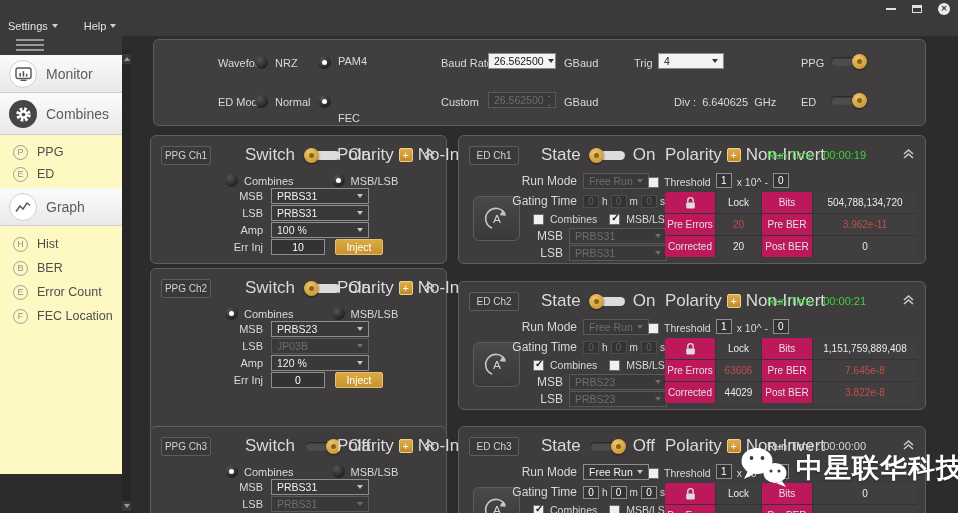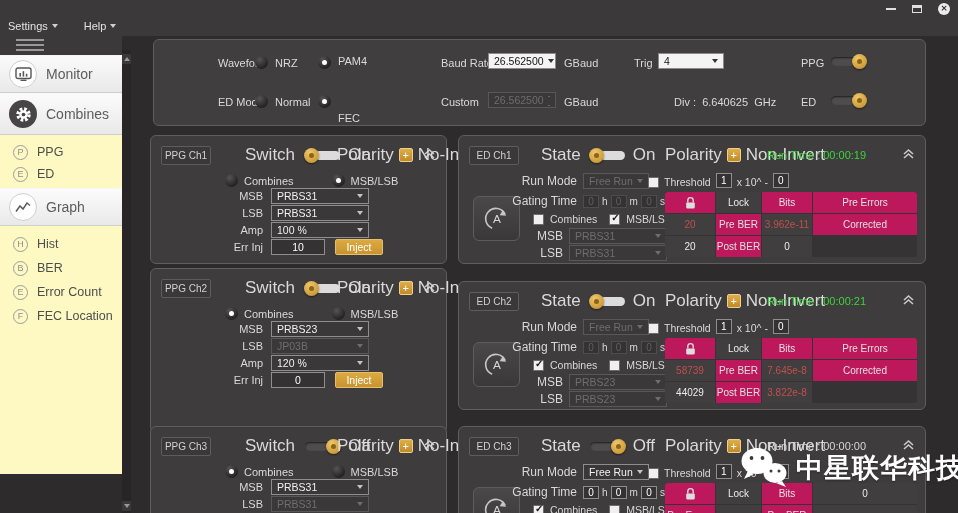--- a/index.html
+++ b/index.html
@@ -483,20 +483,21 @@
     </div>
   <div class="res-grid">
     <div class="cell lab">
         <svg width="13" height="14" viewBox="0 0 12 13">
           <path d="M3.5 6 V4 a2.5 2.5 0 0 1 5 0 v2" fill="none" stroke="#ddd" stroke-width="1.3"></path>
           <rect x="2" y="6" width="8" height="5.5" rx="1" fill="#ddd"></rect>
         </svg>
       </div>
     <div class="cell val">Lock</div>
     <div class="cell lab">Bits</div>
+    <div class="cell val">504,788,134,720</div>
     <div class="cell lab">Pre Errors</div>
     <div class="cell val red">20</div>
     <div class="cell lab">Pre BER</div>
     <div class="cell val red">3.962e-11</div>
     <div class="cell lab">Corrected</div>
     <div class="cell val">20</div>
     <div class="cell lab">Post BER</div>
     <div class="cell val">0</div>
   </div>
 </div>
@@ -573,22 +574,23 @@
     </div>
   <div class="res-grid">
     <div class="cell lab">
         <svg width="13" height="14" viewBox="0 0 12 13">
           <path d="M3.5 6 V4 a2.5 2.5 0 0 1 5 0 v2" fill="none" stroke="#ddd" stroke-width="1.3"></path>
           <rect x="2" y="6" width="8" height="5.5" rx="1" fill="#ddd"></rect>
         </svg>
       </div>
     <div class="cell val">Lock</div>
     <div class="cell lab">Bits</div>
+    <div class="cell val">1,151,759,889,408</div>
     <div class="cell lab">Pre Errors</div>
-    <div class="cell val red">58739</div>
+    <div class="cell val red">63606</div>
     <div class="cell lab">Pre BER</div>
     <div class="cell val red">7.645e-8</div>
     <div class="cell lab">Corrected</div>
     <div class="cell val">44029</div>
     <div class="cell lab">Post BER</div>
     <div class="cell val red">3.822e-8</div>
   </div>
 </div>
 
 <div class="panel ed-panel" style="left:458px; top:426px; width:468px; height:129px;">

